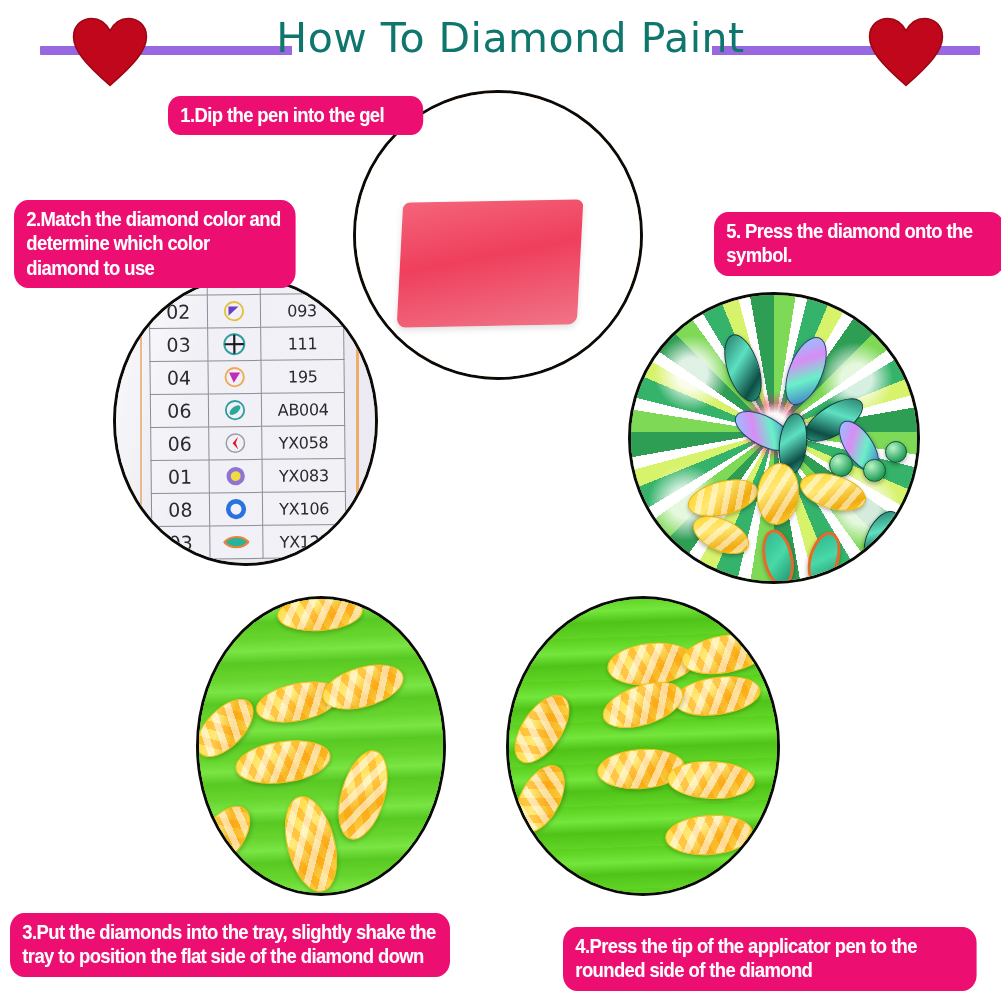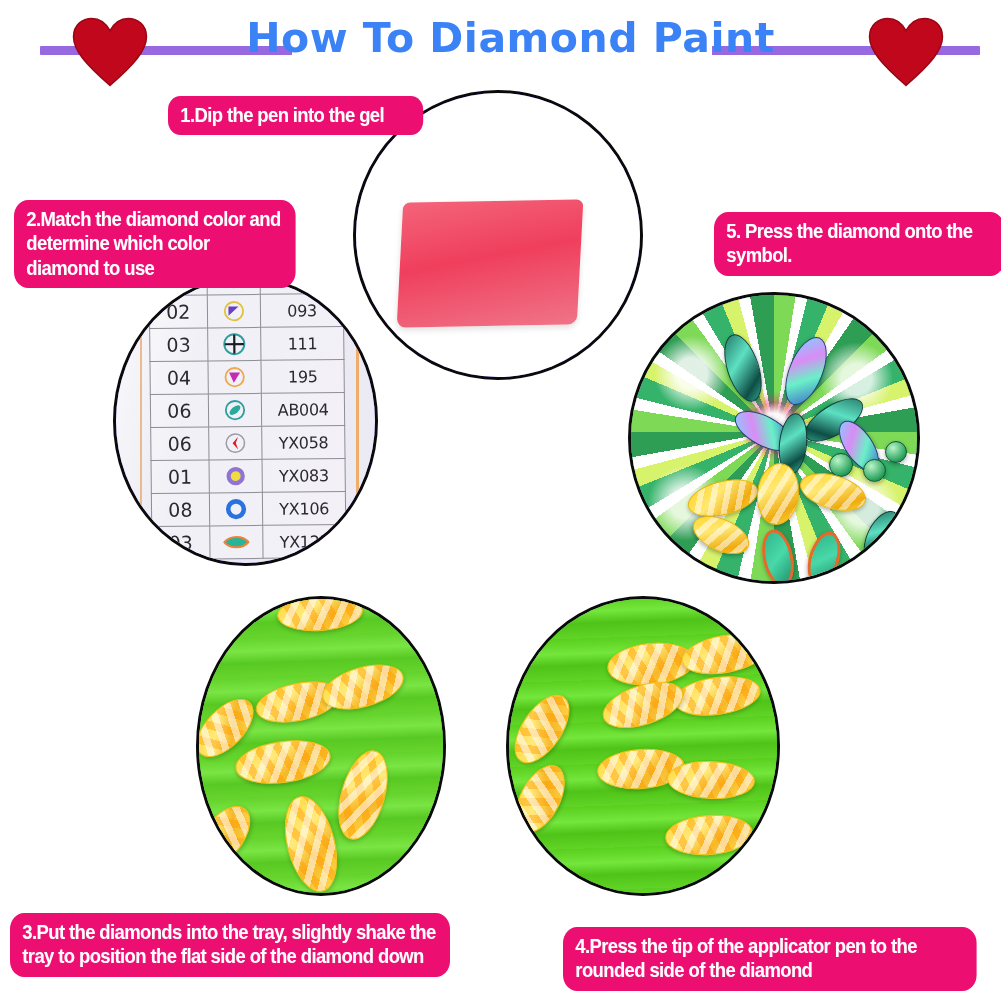--- a/index.html
+++ b/index.html
@@ -13,22 +13,22 @@
   .stage { position:absolute; inset:0; }
 
   
   .header-band { position:absolute; left:0; top:0; width:1001px; height:86px; }
   .rule {
     position:absolute; left:40px; top:46px; width:940px; height:9px;
     background:#9768e0; border-radius:1px;
   }
   .title {
     position:absolute; left:0; top:16px; width:1001px; text-align:center;
-    font-size:41px; font-weight:700; letter-spacing:0.5px;
-    color:#3b82f6; font-family:"DejaVu Sans", sans-serif;
+    font-size:41px; font-weight:400; letter-spacing:0.5px;
+    color:#0f766e; font-family:"DejaVu Sans", sans-serif;
     line-height:1.1;
     padding-left:20px;
   }
   .title-mask {
     position:absolute; top:30px; left:292px; width:420px; height:42px;
     background:#ffffff; z-index:1;
   }
   .title-text { position:relative; z-index:2; }
   .heart { position:absolute; width:76px; height:70px; z-index:3; }
   .heart.left  { left:72px;  top:17px; }
@@ -53,21 +53,21 @@
   #label-1 { left:168px; top:96px;  width:290px; font-size:21px; border-radius:14px; }
   #label-2 { left:14px;  top:200px; width:320px; font-size:21px; }
   #label-5 { left:714px; top:212px; width:330px; font-size:21px; }
   #label-3 { left:10px;  top:913px; width:500px; font-size:21px; }
   #label-4 { left:563px; top:927px; width:470px; font-size:21px; }
 
   
   .circ {
     position:absolute; border-radius:50%;
     border:3px solid #0a0a0a; overflow:hidden;
-    background:#8b5cf6; z-index:4;
+    background:#fdba74; z-index:4;
   }
   #circ-1 { left:353px; top:90px;  width:290px; height:290px; }
   #circ-2 { left:113px; top:276px; width:265px; height:290px; border-radius:50%; }
   #circ-5 { left:628px; top:292px; width:292px; height:292px; }
   #circ-3 { left:196px; top:596px; width:250px; height:300px; }
   #circ-4 { left:506px; top:596px; width:274px; height:300px; }
 
   .fill { position:absolute; inset:0; }
 
   

